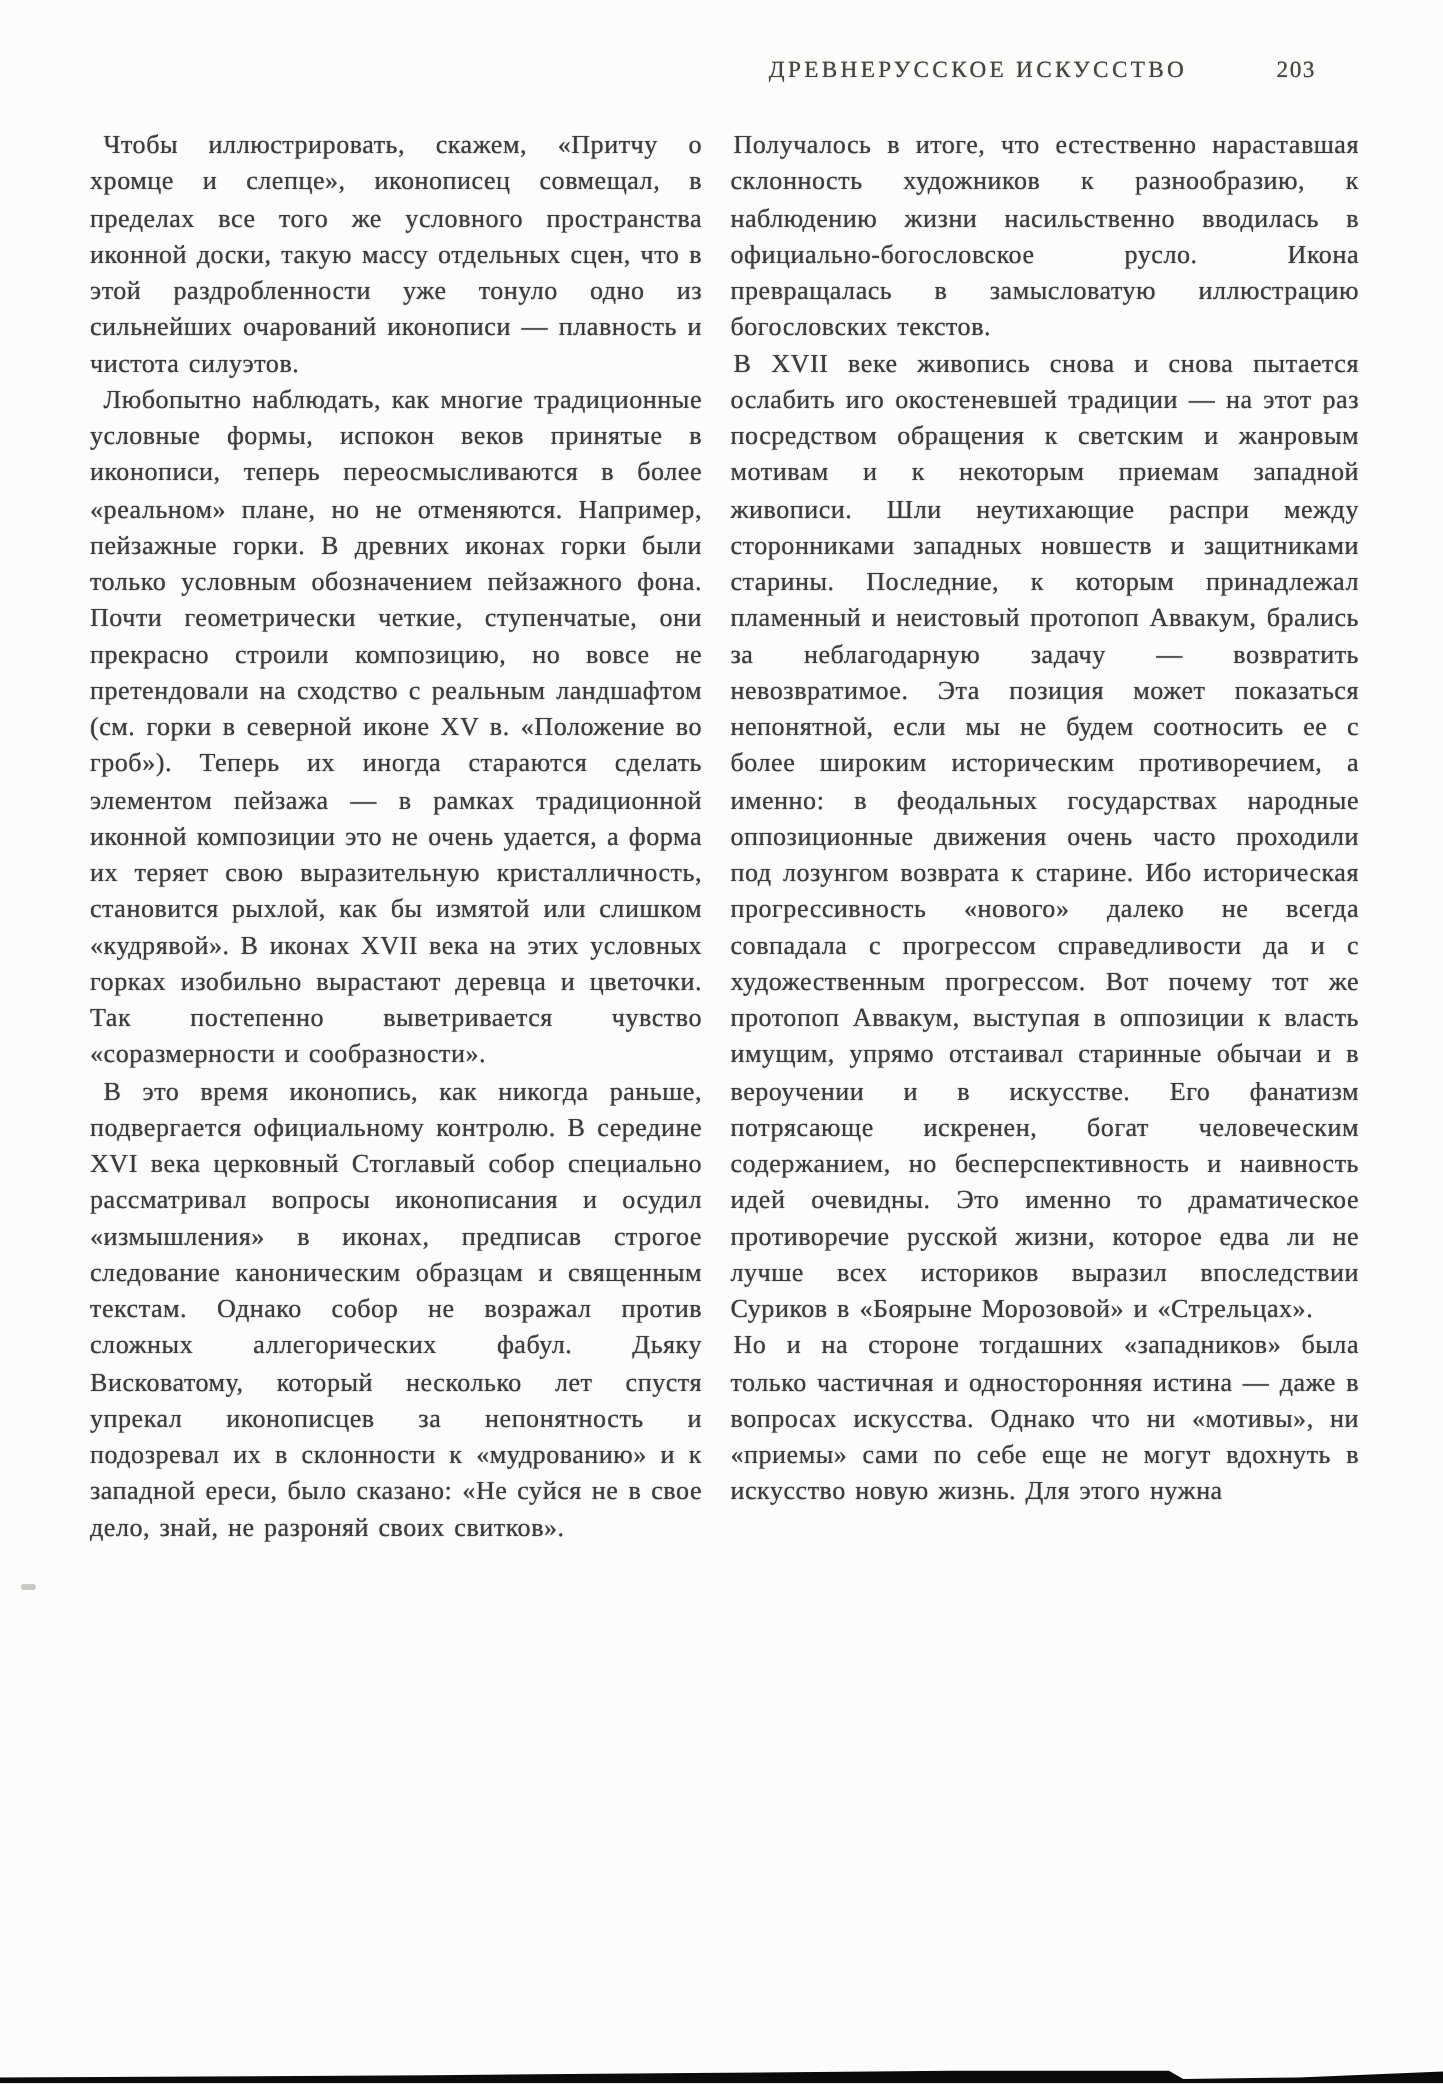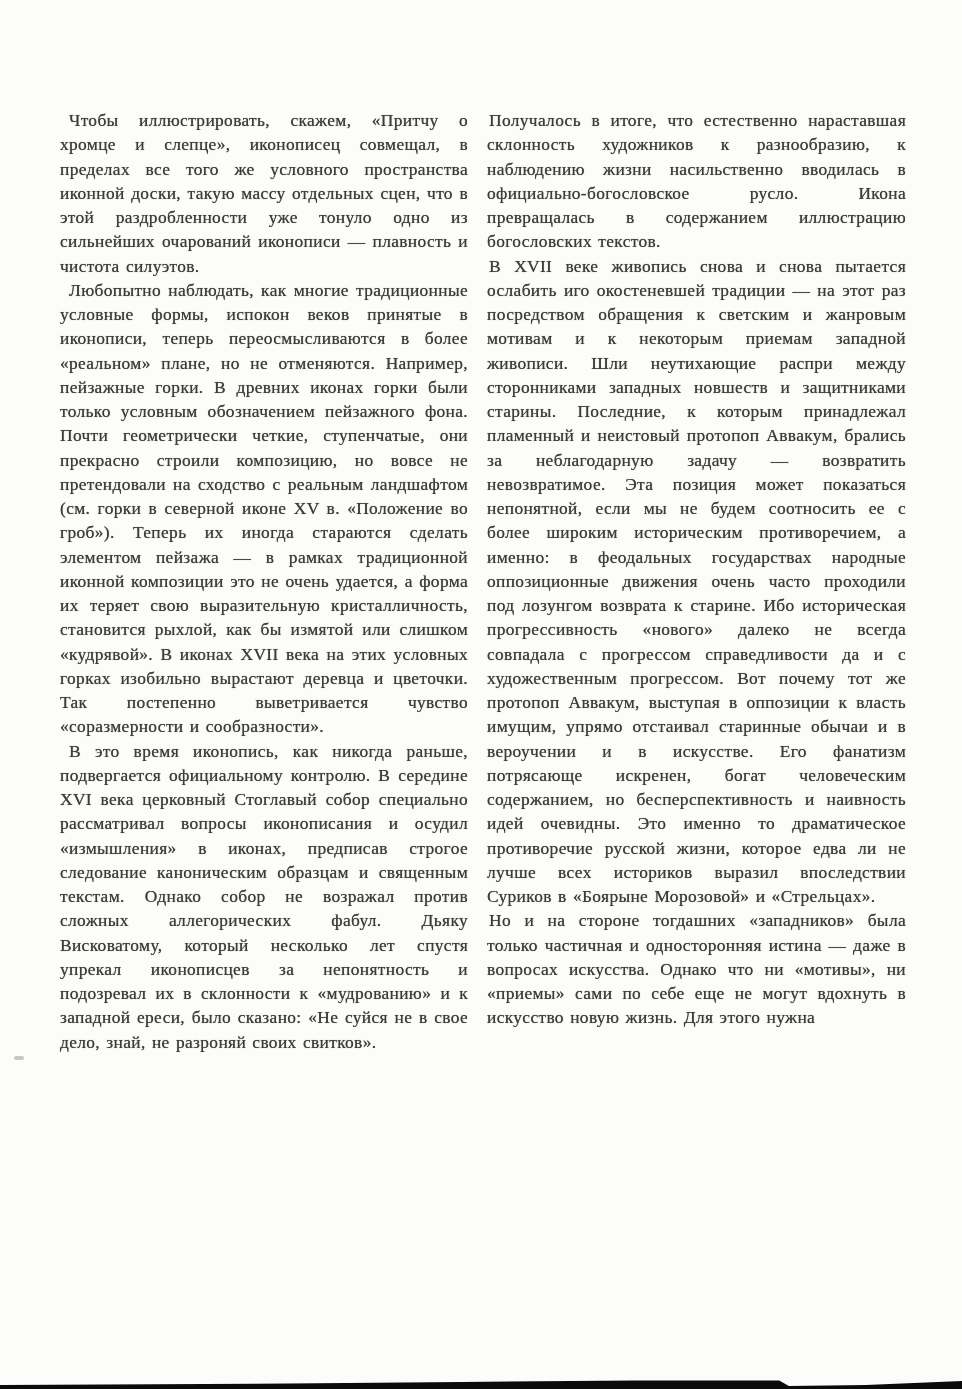--- a/index.html
+++ b/index.html
@@ -48,21 +48,20 @@
     position: absolute;
     top: 84px;
     text-align: justify;
     font-size: 17.4px;
     line-height: 24.25px;
     letter-spacing: 0.35px;
     word-spacing: 1.6px;
     color: #3e3c3a;
     text-shadow: 0 0 0.75px rgba(60,58,55,0.85);
     hyphens: auto;
-    margin-top: 24px;
   }
   .col-left  { left: 60px;  width: 408px; }
   .col-right { left: 487px; width: 419px; }
   .col p { margin: 0; }
   .col-left p  { text-indent: 9px; }
   .col-right p { text-indent: 2px; }
   
   .margin-speck {
     position: absolute;
     left: 14px;
@@ -83,29 +82,33 @@
       0 12px, 30% 10.5px, 48% 9px, 66% 7.5px, 81% 7.5px,
       82% 13px, 90% 12px, 100% 8px, 100% 16px, 0 16px
     );
   }
 </style>
 </head>
 <body>
 
 <div class="page">
 
+  <div class="running-head">
+    <span class="running-title">ДРЕВНЕРУССКОЕ ИСКУССТВО</span>
+    <span class="running-page-number">203</span>
+  </div>
 
   <section class="col col-left">
     <p>Чтобы иллюстрировать, скажем, «Притчу о хромце и слепце», иконописец совмещал, в пределах все того же условного пространства иконной доски, такую массу отдельных сцен, что в этой раздробленности уже тонуло одно из сильнейших очарований иконописи — плавность и чистота силуэтов.</p>
     <p>Любопытно наблюдать, как многие традиционные условные формы, испокон веков принятые в иконописи, теперь переосмысливаются в более «реальном» плане, но не отменяются. Например, пейзажные горки. В древних иконах горки были только условным обозначением пейзажного фона. Почти геометрически четкие, ступенчатые, они прекрасно строили композицию, но вовсе не претендовали на сходство с реальным ландшафтом (см. горки в северной иконе XV в. «Положение во гроб»). Теперь их иногда стараются сделать элементом пейзажа — в рамках традиционной иконной композиции это не очень удается, а форма их теряет свою выразительную кристалличность, становится рыхлой, как бы измятой или слишком «кудрявой». В иконах XVII века на этих условных горках изобильно вырастают деревца и цветочки. Так постепенно выветривается чувство «соразмерности и сообразности».</p>
     <p>В это время иконопись, как никогда раньше, подвергается официальному контролю. В середине XVI века церковный Стоглавый собор специально рассматривал вопросы иконописания и осудил «измышления» в иконах, предписав строгое следование каноническим образцам и священным текстам. Однако собор не возражал против сложных аллегорических фабул. Дьяку Висковатому, который несколько лет спустя упрекал иконописцев за непонятность и подозревал их в склонности к «мудрованию» и к западной ереси, было сказано: «Не суйся не в свое дело, знай, не разроняй своих свитков».</p>
   </section>
 
   <section class="col col-right">
-    <p>Получалось в итоге, что естественно нараставшая склонность художников к разнообразию, к наблюдению жизни насильственно вводилась в официально-богословское русло. Икона превращалась в содержанием иллюстрацию богословских текстов.</p>
+    <p>Получалось в итоге, что естественно нараставшая склонность художников к разнообразию, к наблюдению жизни насильственно вводилась в официально-богословское русло. Икона превращалась в замысловатую иллюстрацию богословских текстов.</p>
     <p>В XVII веке живопись снова и снова пытается ослабить иго окостеневшей традиции — на этот раз посредством обращения к светским и жанровым мотивам и к некоторым приемам западной живописи. Шли неутихающие распри между сторонниками западных новшеств и защитниками старины. Последние, к которым принадлежал пламенный и неистовый протопоп Аввакум, брались за неблагодарную задачу — возвратить невозвратимое. Эта позиция может показаться непонятной, если мы не будем соотносить ее с более широким историческим противоречием, а именно: в феодальных государствах народные оппозиционные движения очень часто проходили под лозунгом возврата к старине. Ибо историческая прогрессивность «нового» далеко не всегда совпадала с прогрессом справедливости да и с художественным прогрессом. Вот почему тот же протопоп Аввакум, выступая в оппозиции к власть имущим, упрямо отстаивал старинные обычаи и в вероучении и в искусстве. Его фанатизм потрясающе искренен, богат человеческим содержанием, но бесперспективность и наивность идей очевидны. Это именно то драматическое противоречие русской жизни, которое едва ли не лучше всех историков выразил впоследствии Суриков в «Боярыне Морозовой» и «Стрельцах».</p>
     <p>Но и на стороне тогдашних «западников» была только частичная и односторонняя истина — даже в вопросах искусства. Однако что ни «мотивы», ни «приемы» сами по себе еще не могут вдохнуть в искусство новую жизнь. Для этого нужна</p>
   </section>
 
   <div class="margin-speck"></div>
   <div class="edge-shadow"></div>
 
 </div>
 
 </body></html>

